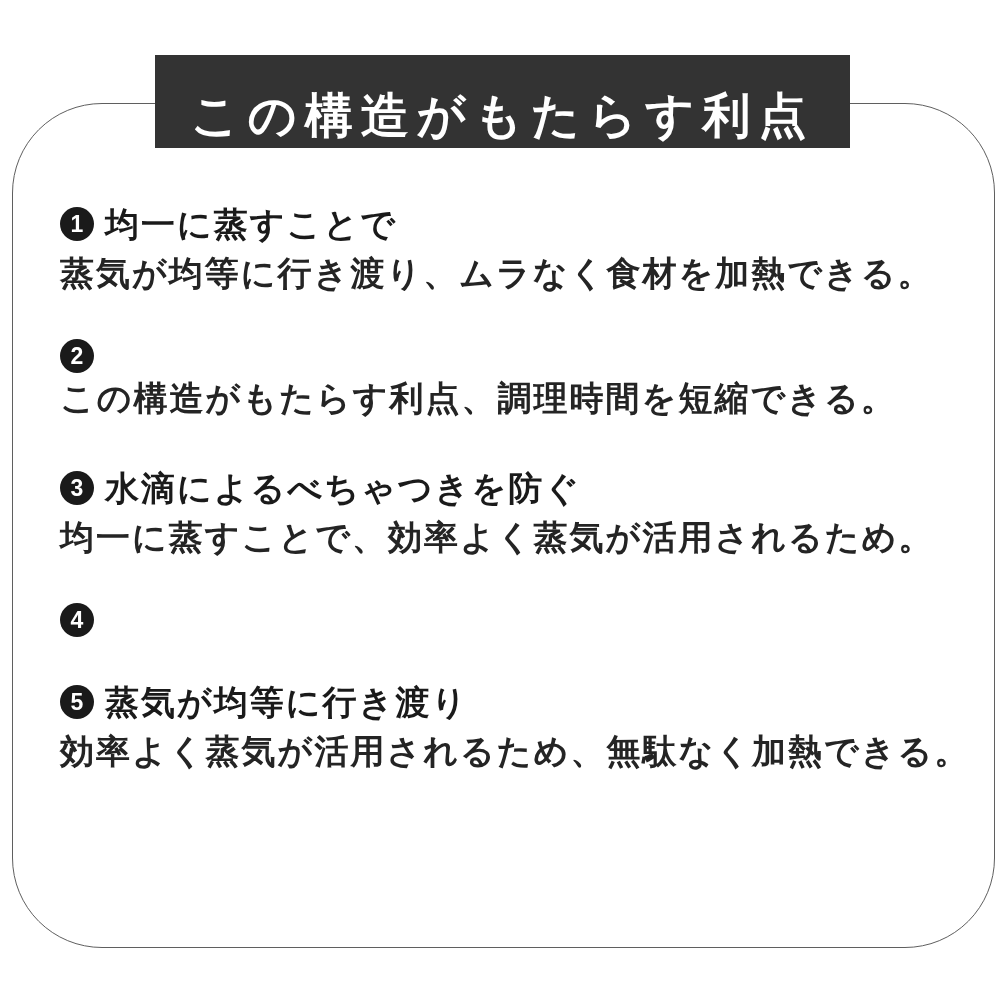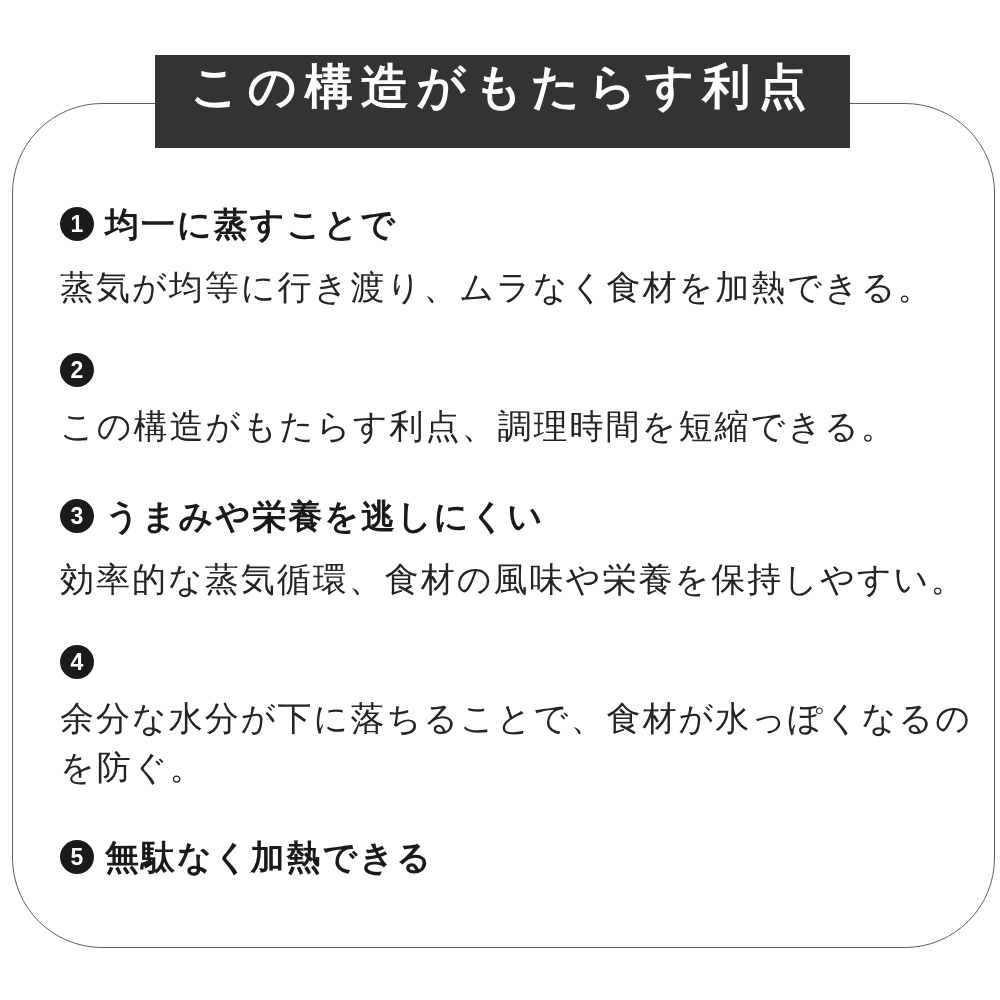--- a/index.html
+++ b/index.html
@@ -24,21 +24,21 @@
     background: transparent;
   }
   .banner {
     position: absolute;
     left: 155px;
     top: 55px;
     width: 695px;
     height: 93px;
     background: #333333;
     display: flex;
-    align-items: flex-start;
+    align-items: flex-end;
     justify-content: center;
   }
   .banner-title {
     color: #ffffff;
     font-size: 48px;
     font-weight: bold;
     letter-spacing: 8px;
     white-space: nowrap;
   }
   .content {
@@ -68,25 +68,25 @@
     border-radius: 50%;
     display: inline-flex;
     align-items: center;
     justify-content: center;
     font-size: 23px;
     font-weight: bold;
     letter-spacing: 0;
   }
   .item-body {
     font-size: 34px;
-    font-weight: normal;
+    font-weight: bold;
     line-height: 49px;
     letter-spacing: 2px;
     color: #242424;
-    margin-top: 15px;
+    margin-top: 1px;
     word-break: break-all;
   }
 </style>
 </head>
 <body>
 
 <div class="panel-border"></div>
 
 <div class="banner">
   <div class="banner-title">この構造がもたらす利点</div>
@@ -105,32 +105,32 @@
   <div class="item">
     <div class="item-heading">
       <span class="num-badge">2</span>
     </div>
     <div class="item-body">この構造がもたらす利点、調理時間を短縮できる。</div>
   </div>
 
   <div class="item">
     <div class="item-heading">
       <span class="num-badge">3</span>
-      <span>うまみや栄養を逃しにくい</span>
+      <span>水滴によるべちゃつきを防ぐ</span>
     </div>
-    <div class="item-body">効率的な蒸気循環、食材の風味や栄養を保持しやすい。</div>
+    <div class="item-body">均一に蒸すことで、効率よく蒸気が活用されるため。</div>
   </div>
 
   <div class="item">
     <div class="item-heading">
       <span class="num-badge">4</span>
     </div>
-    <div class="item-body">余分な水分が下に落ちることで、食材が水っぽくなるのを防ぐ。</div>
   </div>
 
   <div class="item">
     <div class="item-heading">
       <span class="num-badge">5</span>
-      <span>無駄なく加熱できる</span>
+      <span>蒸気が均等に行き渡り</span>
     </div>
+    <div class="item-body">効率よく蒸気が活用されるため、無駄なく加熱できる。</div>
   </div>
 
 </div>
 
 </body></html>

